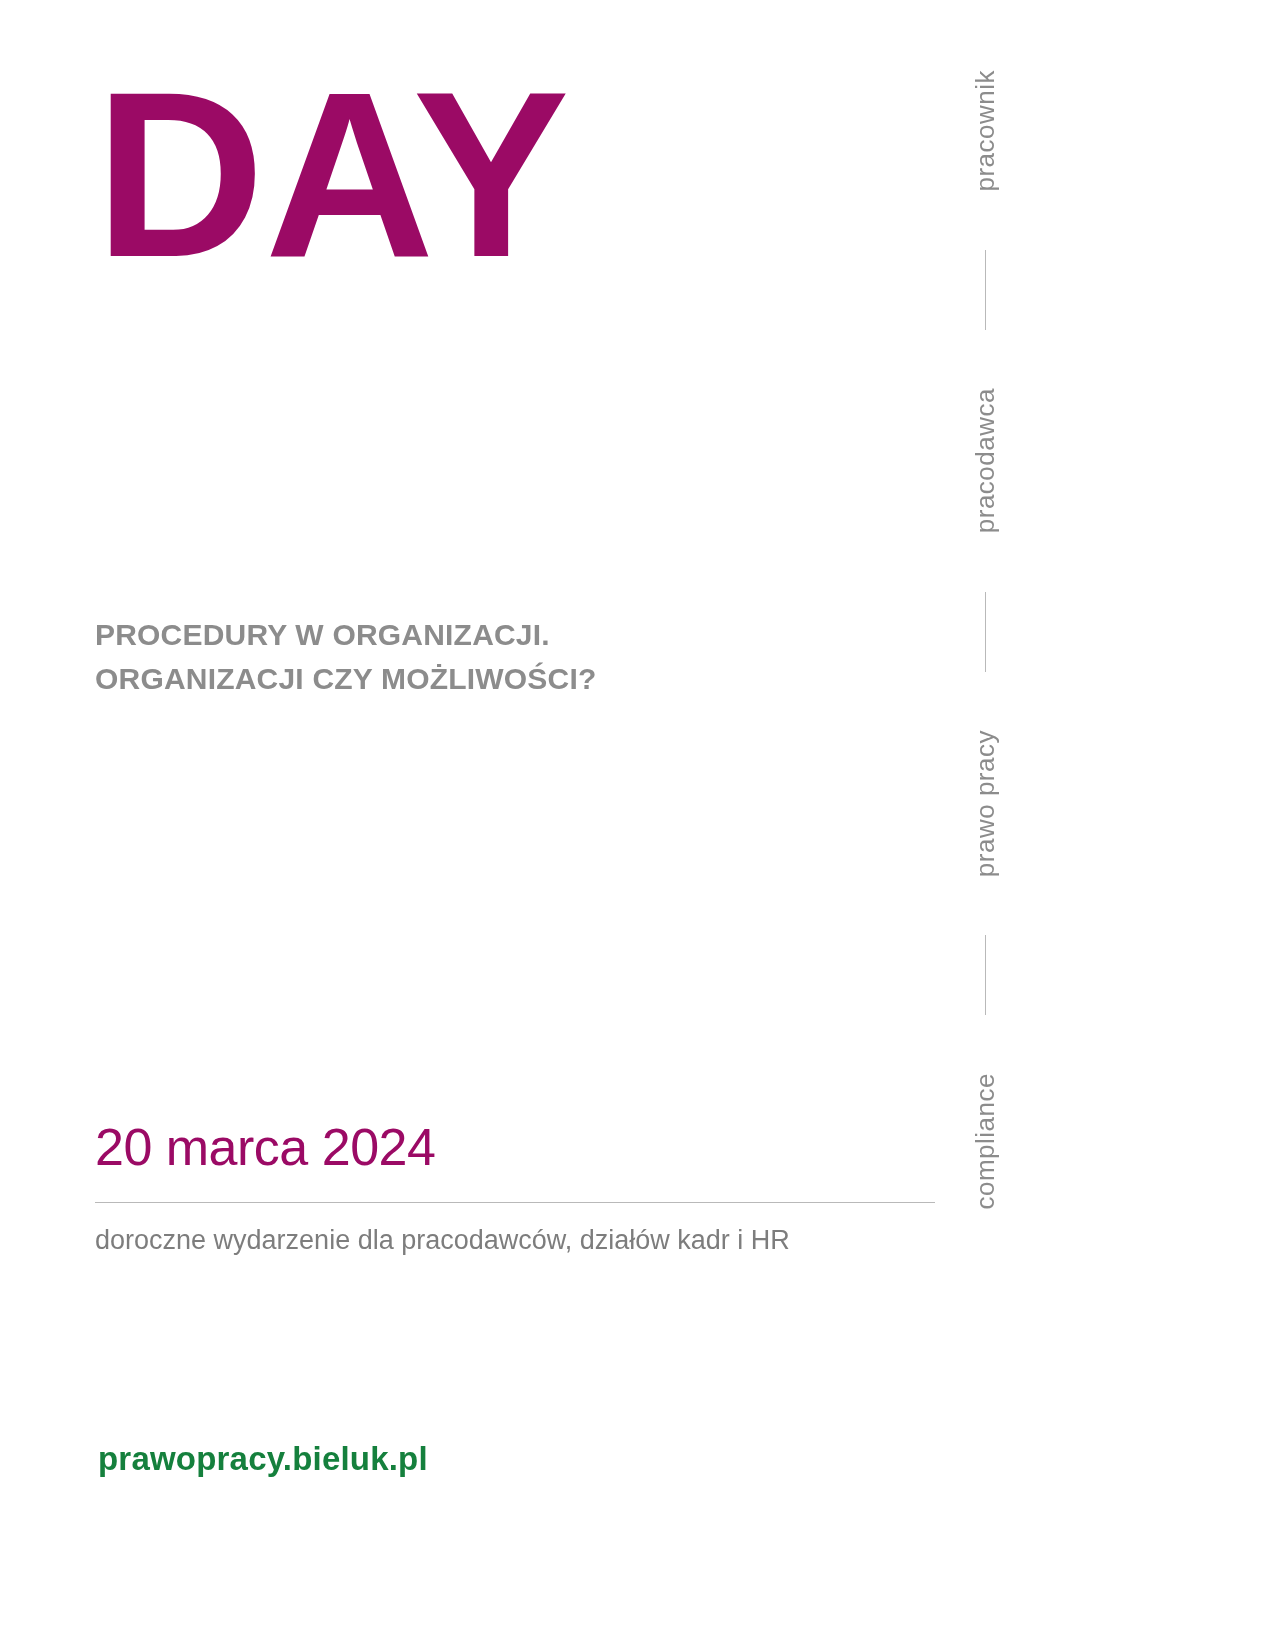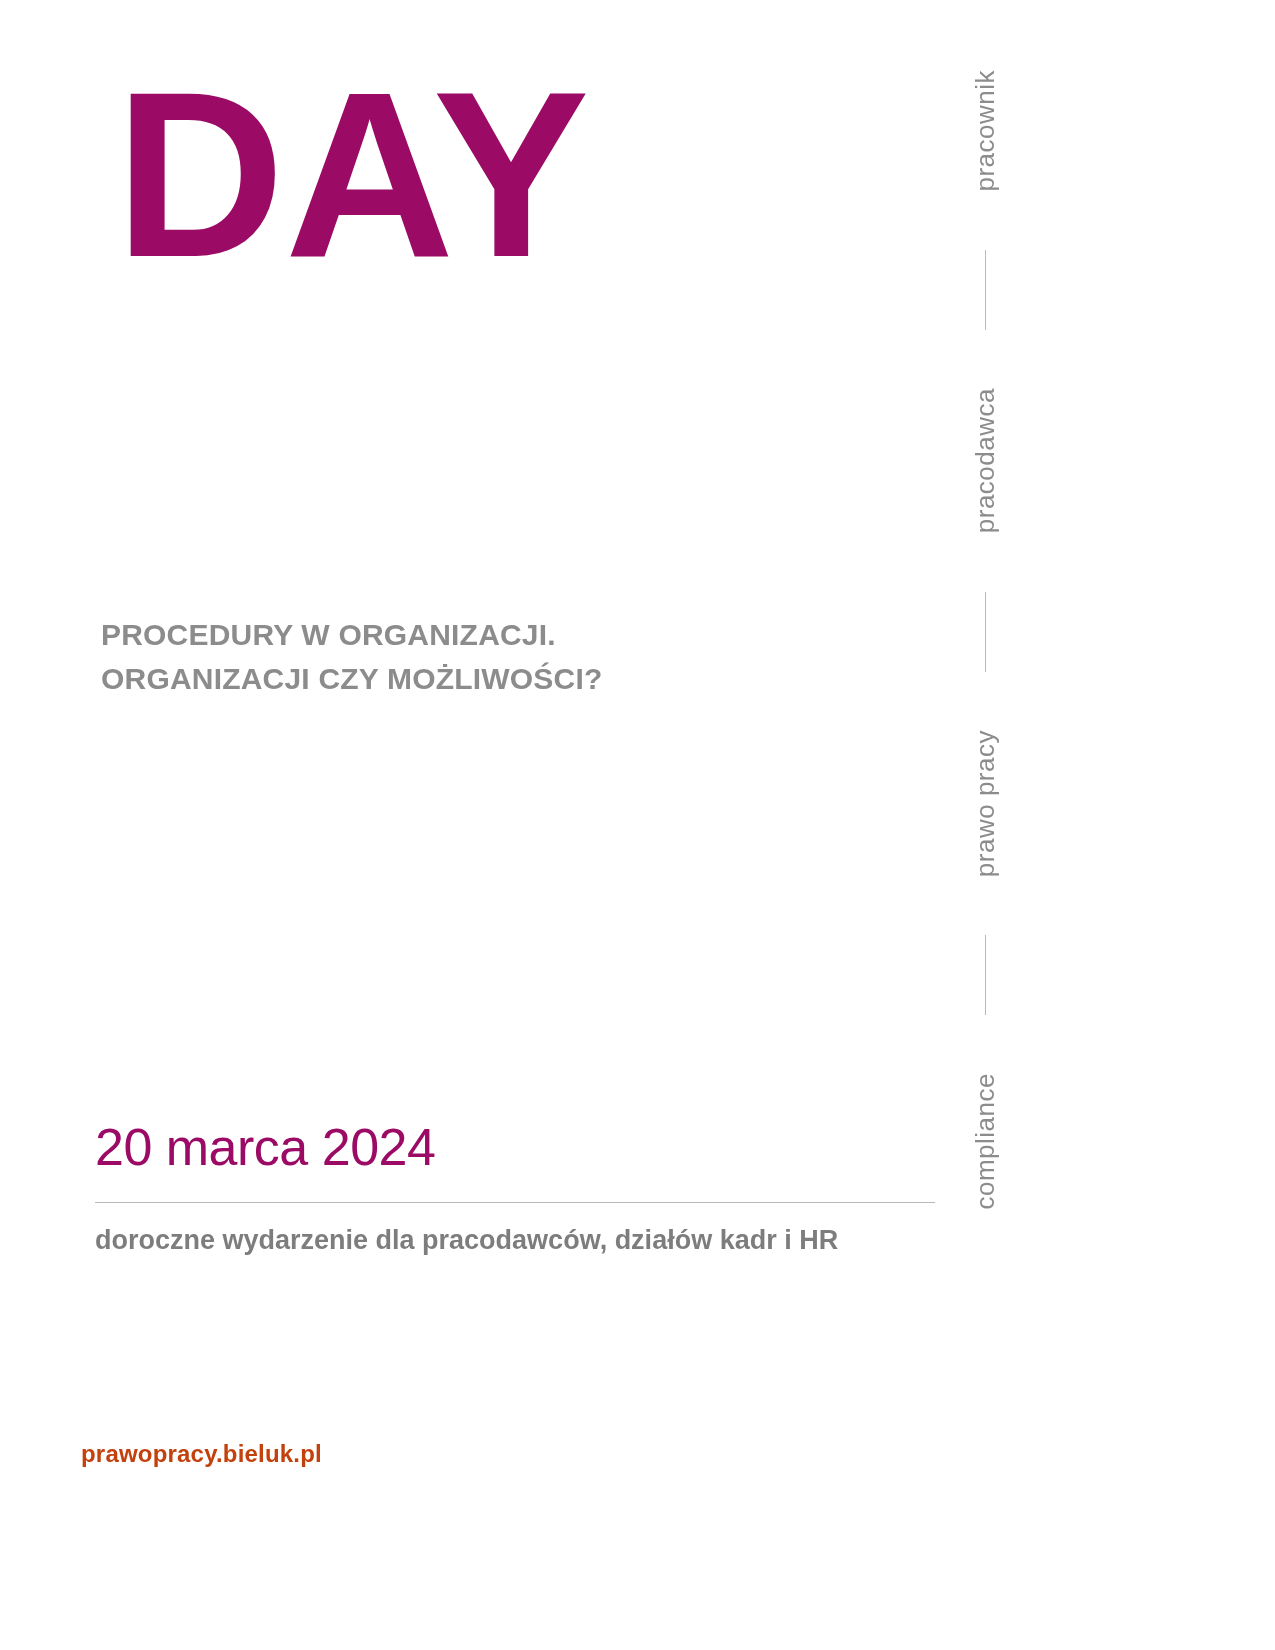--- a/index.html
+++ b/index.html
@@ -32,36 +32,35 @@
     color: #9B0A65;
     font-weight: 700;
     font-size: 235px;
     line-height: 0.98;
     letter-spacing: -2px;
     white-space: nowrap;
     font-family: "Liberation Sans", sans-serif;
   }
   .title-line.second {
     letter-spacing: 0px;
-    margin-left: 20px;
   }
 
   
   .subtitle {
     position: absolute;
     left: 95px;
     top: 613px;
     width: 780px;
     color: #8C8C8C;
     font-weight: 700;
     font-size: 30px;
     line-height: 1.45;
     letter-spacing: 0.2px;
   }
-  .subtitle div { white-space: nowrap; margin-left: 6px; }
+  .subtitle div { white-space: nowrap; }
 
   
   .event-date {
     position: absolute;
     left: 95px;
     top: 1117px;
     color: #9B0A65;
     font-weight: 400;
     font-size: 52px;
     letter-spacing: -0.5px;
@@ -80,30 +79,30 @@
   .description {
     position: absolute;
     left: 95px;
     top: 1221px;
     width: 880px;
     color: #7d7d7d;
     font-size: 27px;
     line-height: 1.48;
     font-weight: 400;
   }
-  .description div { white-space: nowrap; font-weight: bold; }
+  .description div { white-space: nowrap; }
 
   
   .website {
     position: absolute;
-    left: 81px;
+    left: 98px;
     top: 1440px;
-    color: #c2410c;
+    color: #15803d;
     font-weight: 700;
-    font-size: 24px;
+    font-size: 33px;
     letter-spacing: 0.2px;
   }
 
   
   .rail {
     position: absolute;
     left: 955px;
     top: 70px;
     width: 60px;
     height: 1140px;

